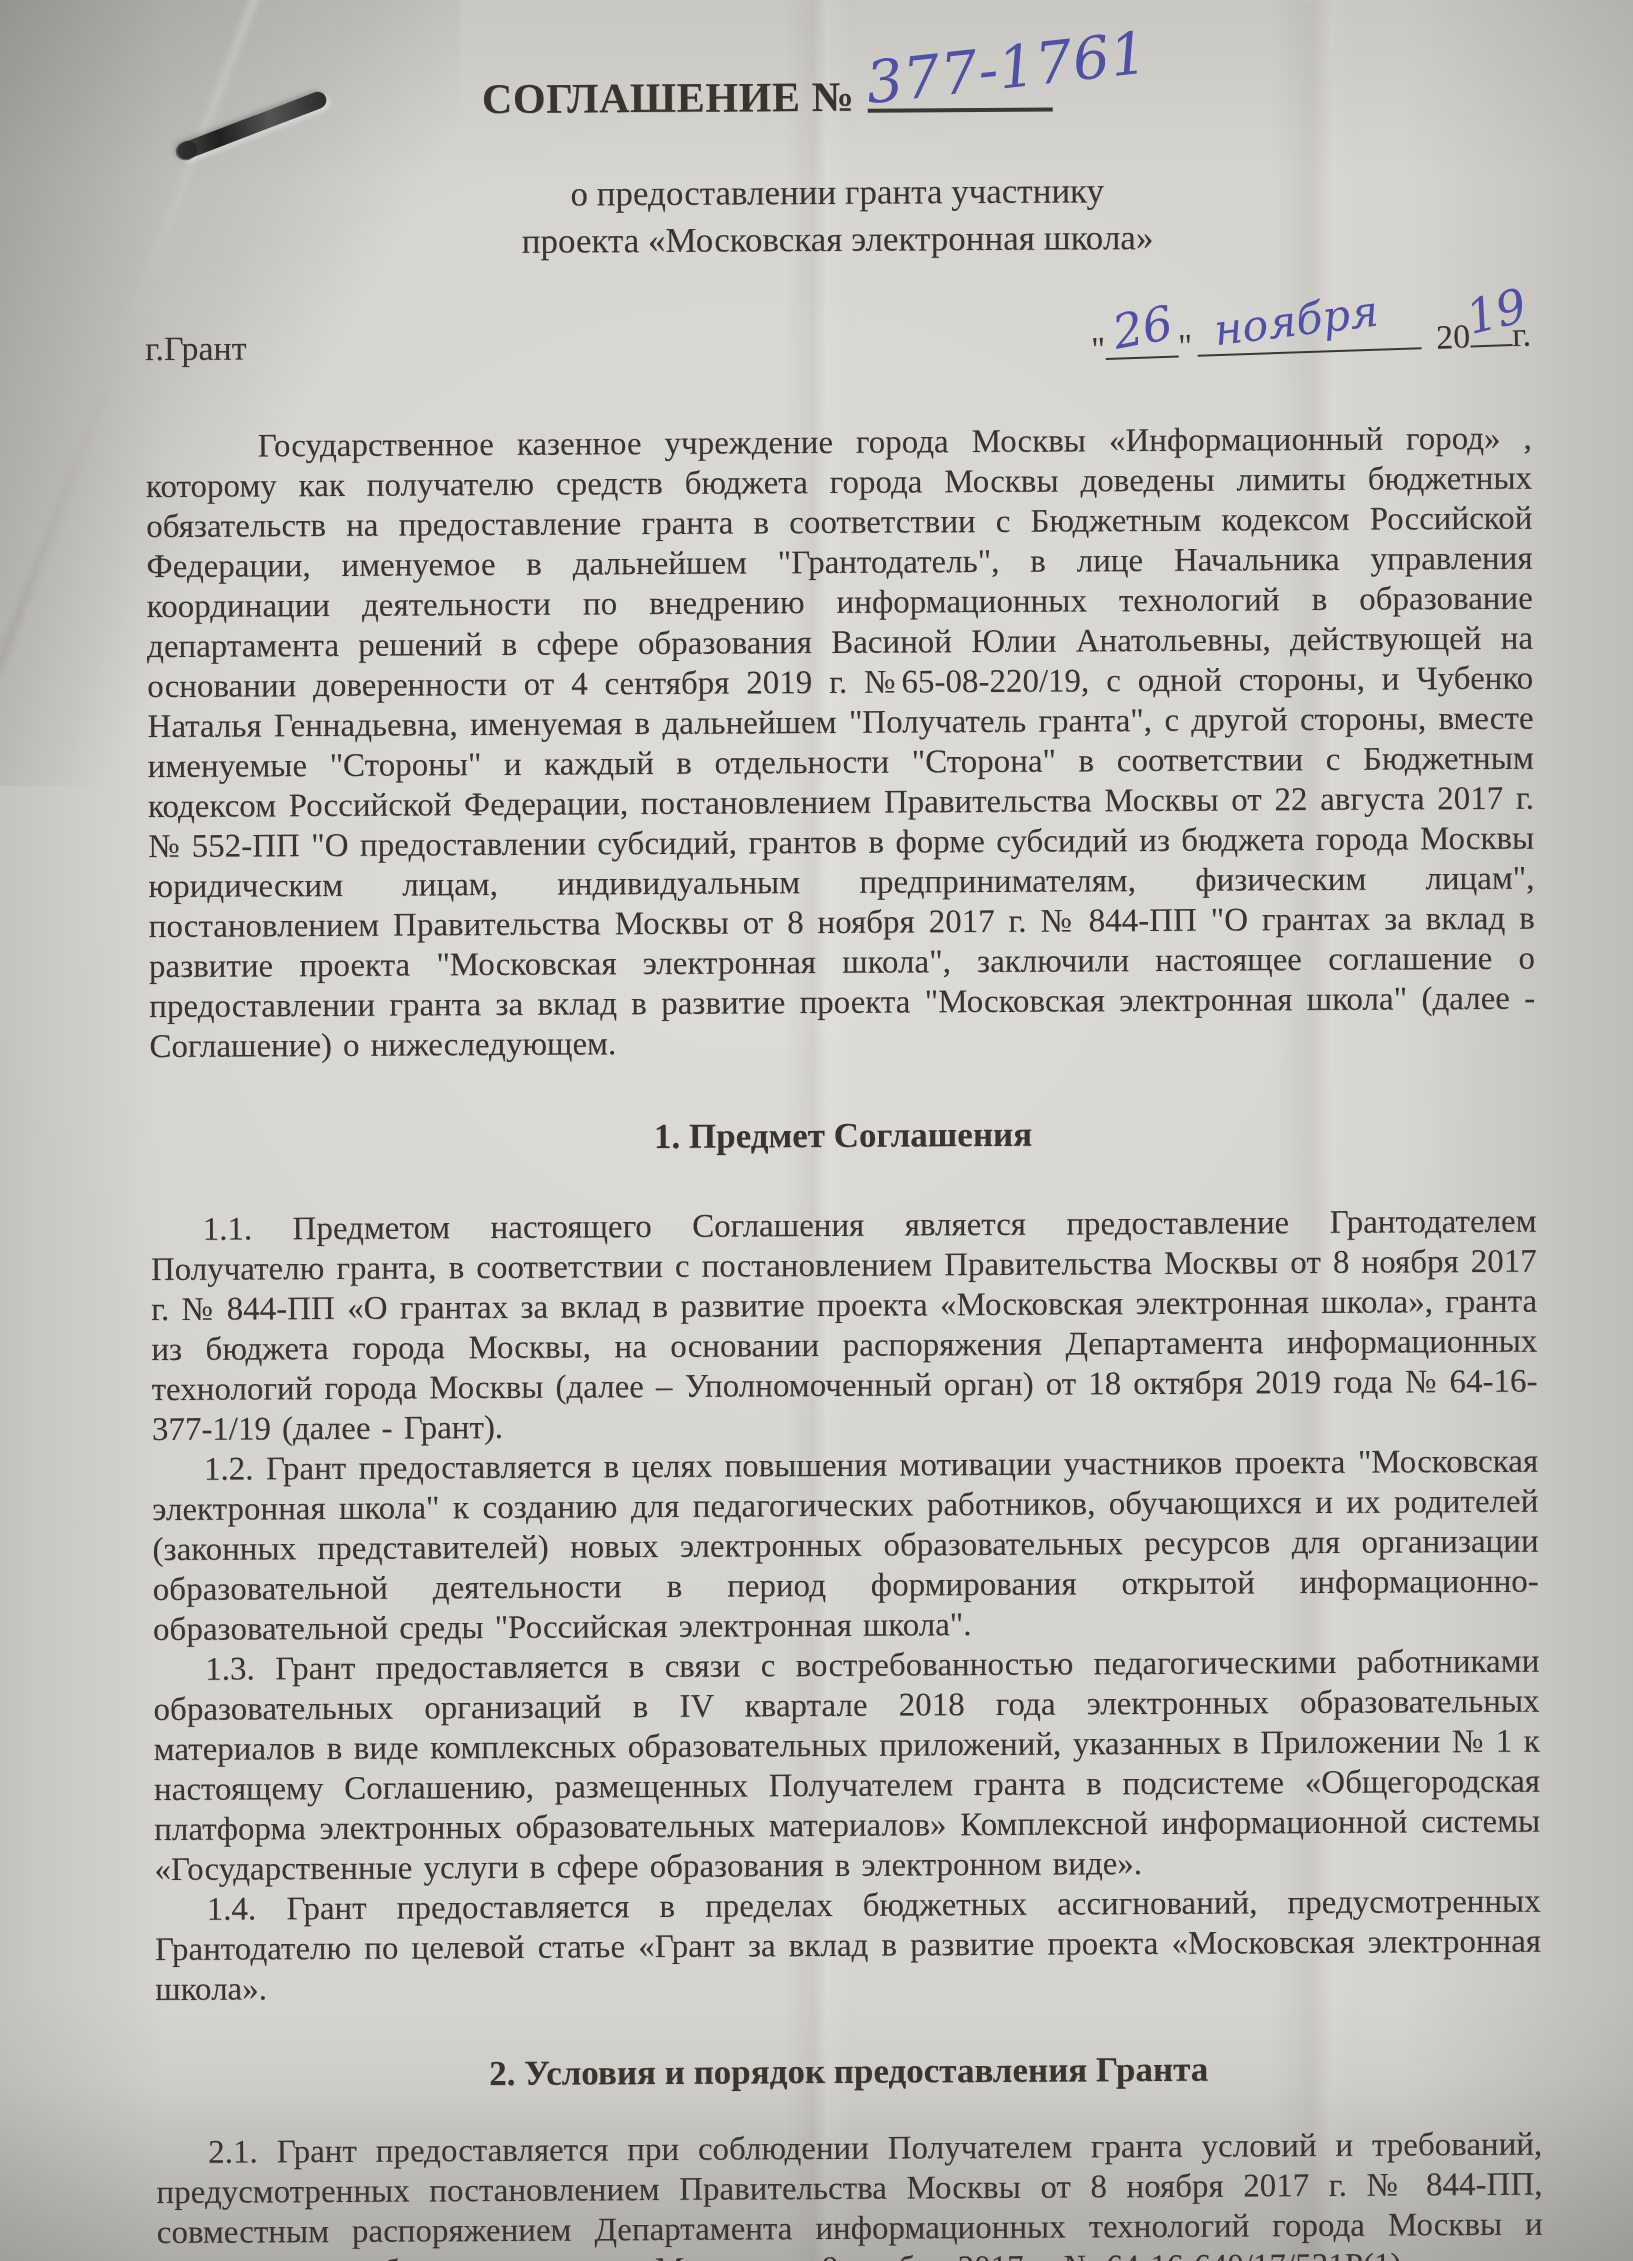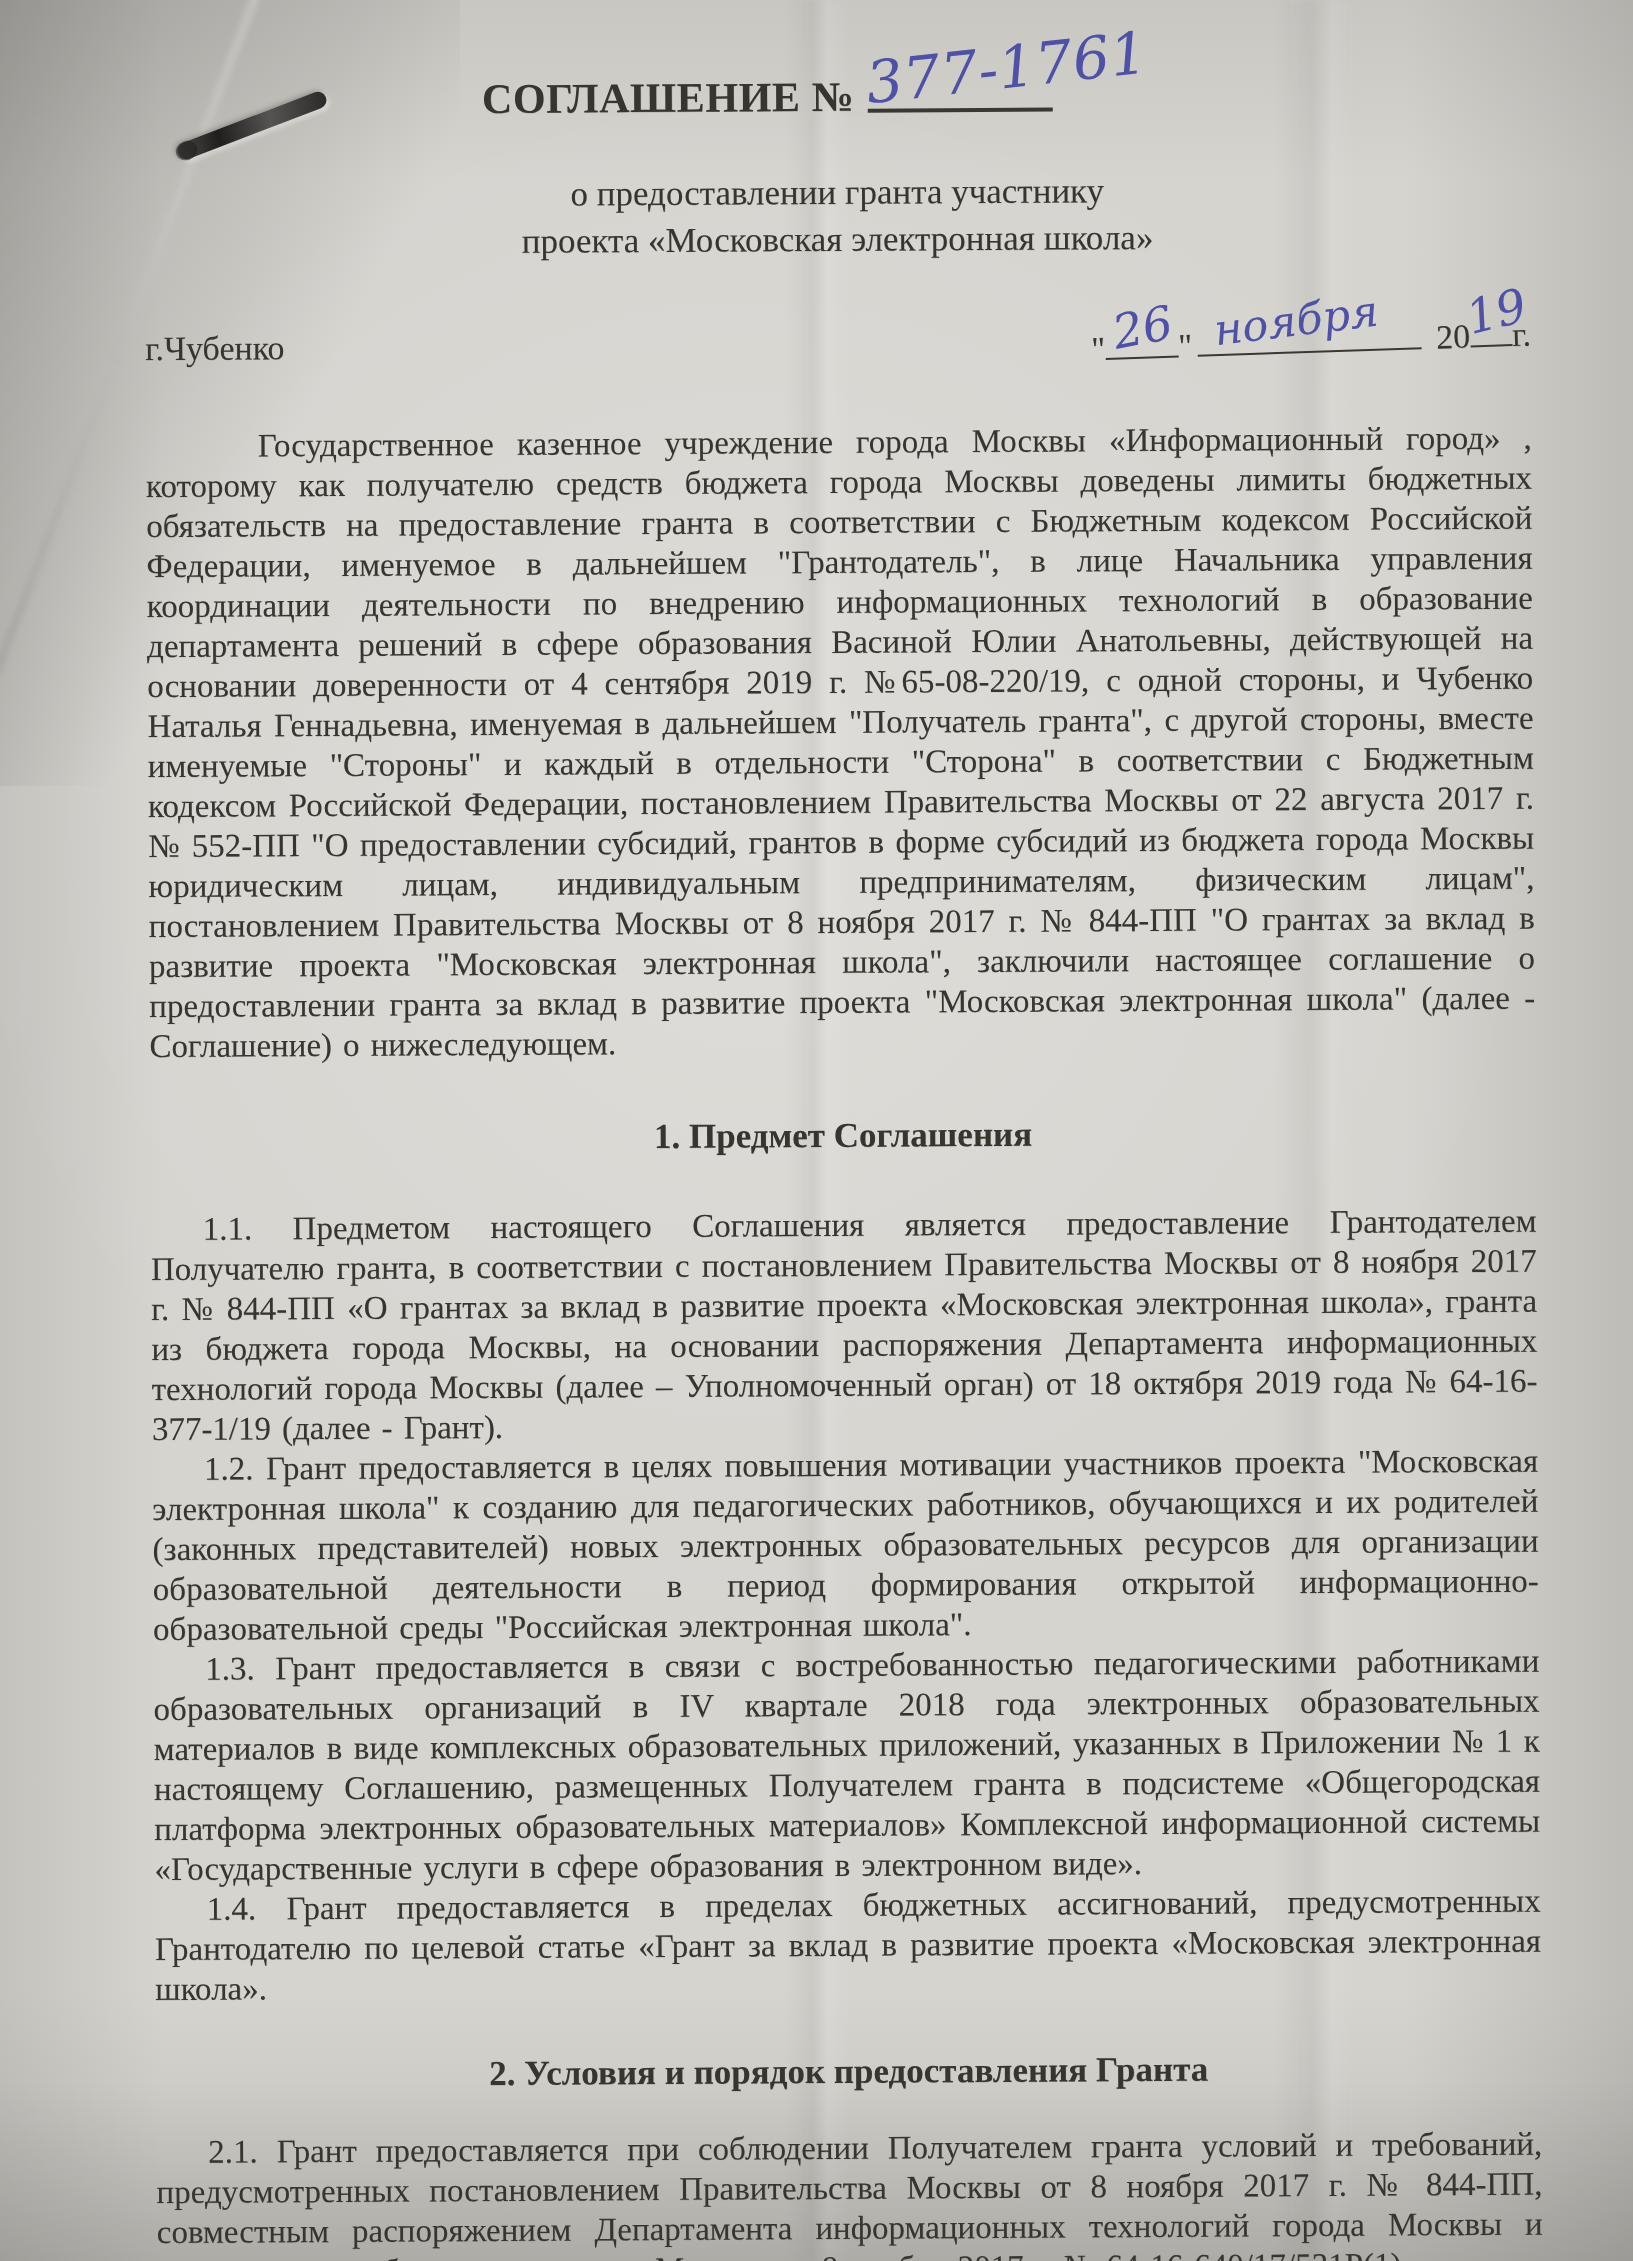--- a/index.html
+++ b/index.html
@@ -115,21 +115,21 @@
     <div class="title-line">
       <span>СОГЛАШЕНИЕ №</span><span class="num-slot"><span class="num-underline"></span><span class="hw hw-number">377-1761</span></span>
     </div>
 
     <div class="subtitle">
       <div>о предоставлении гранта участнику</div>
       <div>проекта «Московская электронная школа»</div>
     </div>
 
     <div class="place-row">
-      <span>г.Чубенко</span>
+      <span>г.Грант</span>
       <span class="date-group">
         <span>"</span><span class="slot slot-day"><span class="hw hw-day">26</span></span><span>"</span><span class="slot slot-month"><span class="hw hw-month">ноября</span></span><span class="year-prefix">20</span><span class="slot slot-year"><span class="hw hw-year">19</span></span><span>г.</span>
       </span>
     </div>
 
     <p class="para preamble">Государственное казенное учреждение города Москвы «Информационный город» , которому как получателю средств бюджета города Москвы доведены лимиты бюджетных обязательств на предоставление гранта в соответствии с Бюджетным кодексом Российской Федерации, именуемое в дальнейшем "Грантодатель", в лице Начальника управления координации деятельности по внедрению информационных технологий в образование департамента решений в сфере образования Васиной Юлии Анатольевны, действующей на основании доверенности от 4 сентября 2019 г. №65-08-220/19, с одной стороны, и Чубенко Наталья Геннадьевна, именуемая в дальнейшем "Получатель гранта", с другой стороны, вместе именуемые "Стороны" и каждый в отдельности "Сторона" в соответствии с Бюджетным кодексом Российской Федерации, постановлением Правительства Москвы от 22 августа 2017 г. № 552-ПП "О предоставлении субсидий, грантов в форме субсидий из бюджета города Москвы юридическим лицам, индивидуальным предпринимателям, физическим лицам", постановлением Правительства Москвы от 8 ноября 2017 г. № 844-ПП "О грантах за вклад в развитие проекта "Московская электронная школа", заключили настоящее соглашение о предоставлении гранта за вклад в развитие проекта "Московская электронная школа" (далее - Соглашение) о нижеследующем.</p>
 
     <h2 class="sec-heading">1. Предмет Соглашения</h2>
 
     <p class="para indent-num">1.1. Предметом настоящего Соглашения является предоставление Грантодателем Получателю гранта, в соответствии с постановлением Правительства Москвы от 8 ноября 2017 г. № 844-ПП «О грантах за вклад в развитие проекта «Московская электронная школа», гранта из бюджета города Москвы, на основании распоряжения Департамента информационных технологий города Москвы (далее – Уполномоченный орган) от 18 октября 2019 года № 64-16-377-1/19 (далее - Грант).</p>

